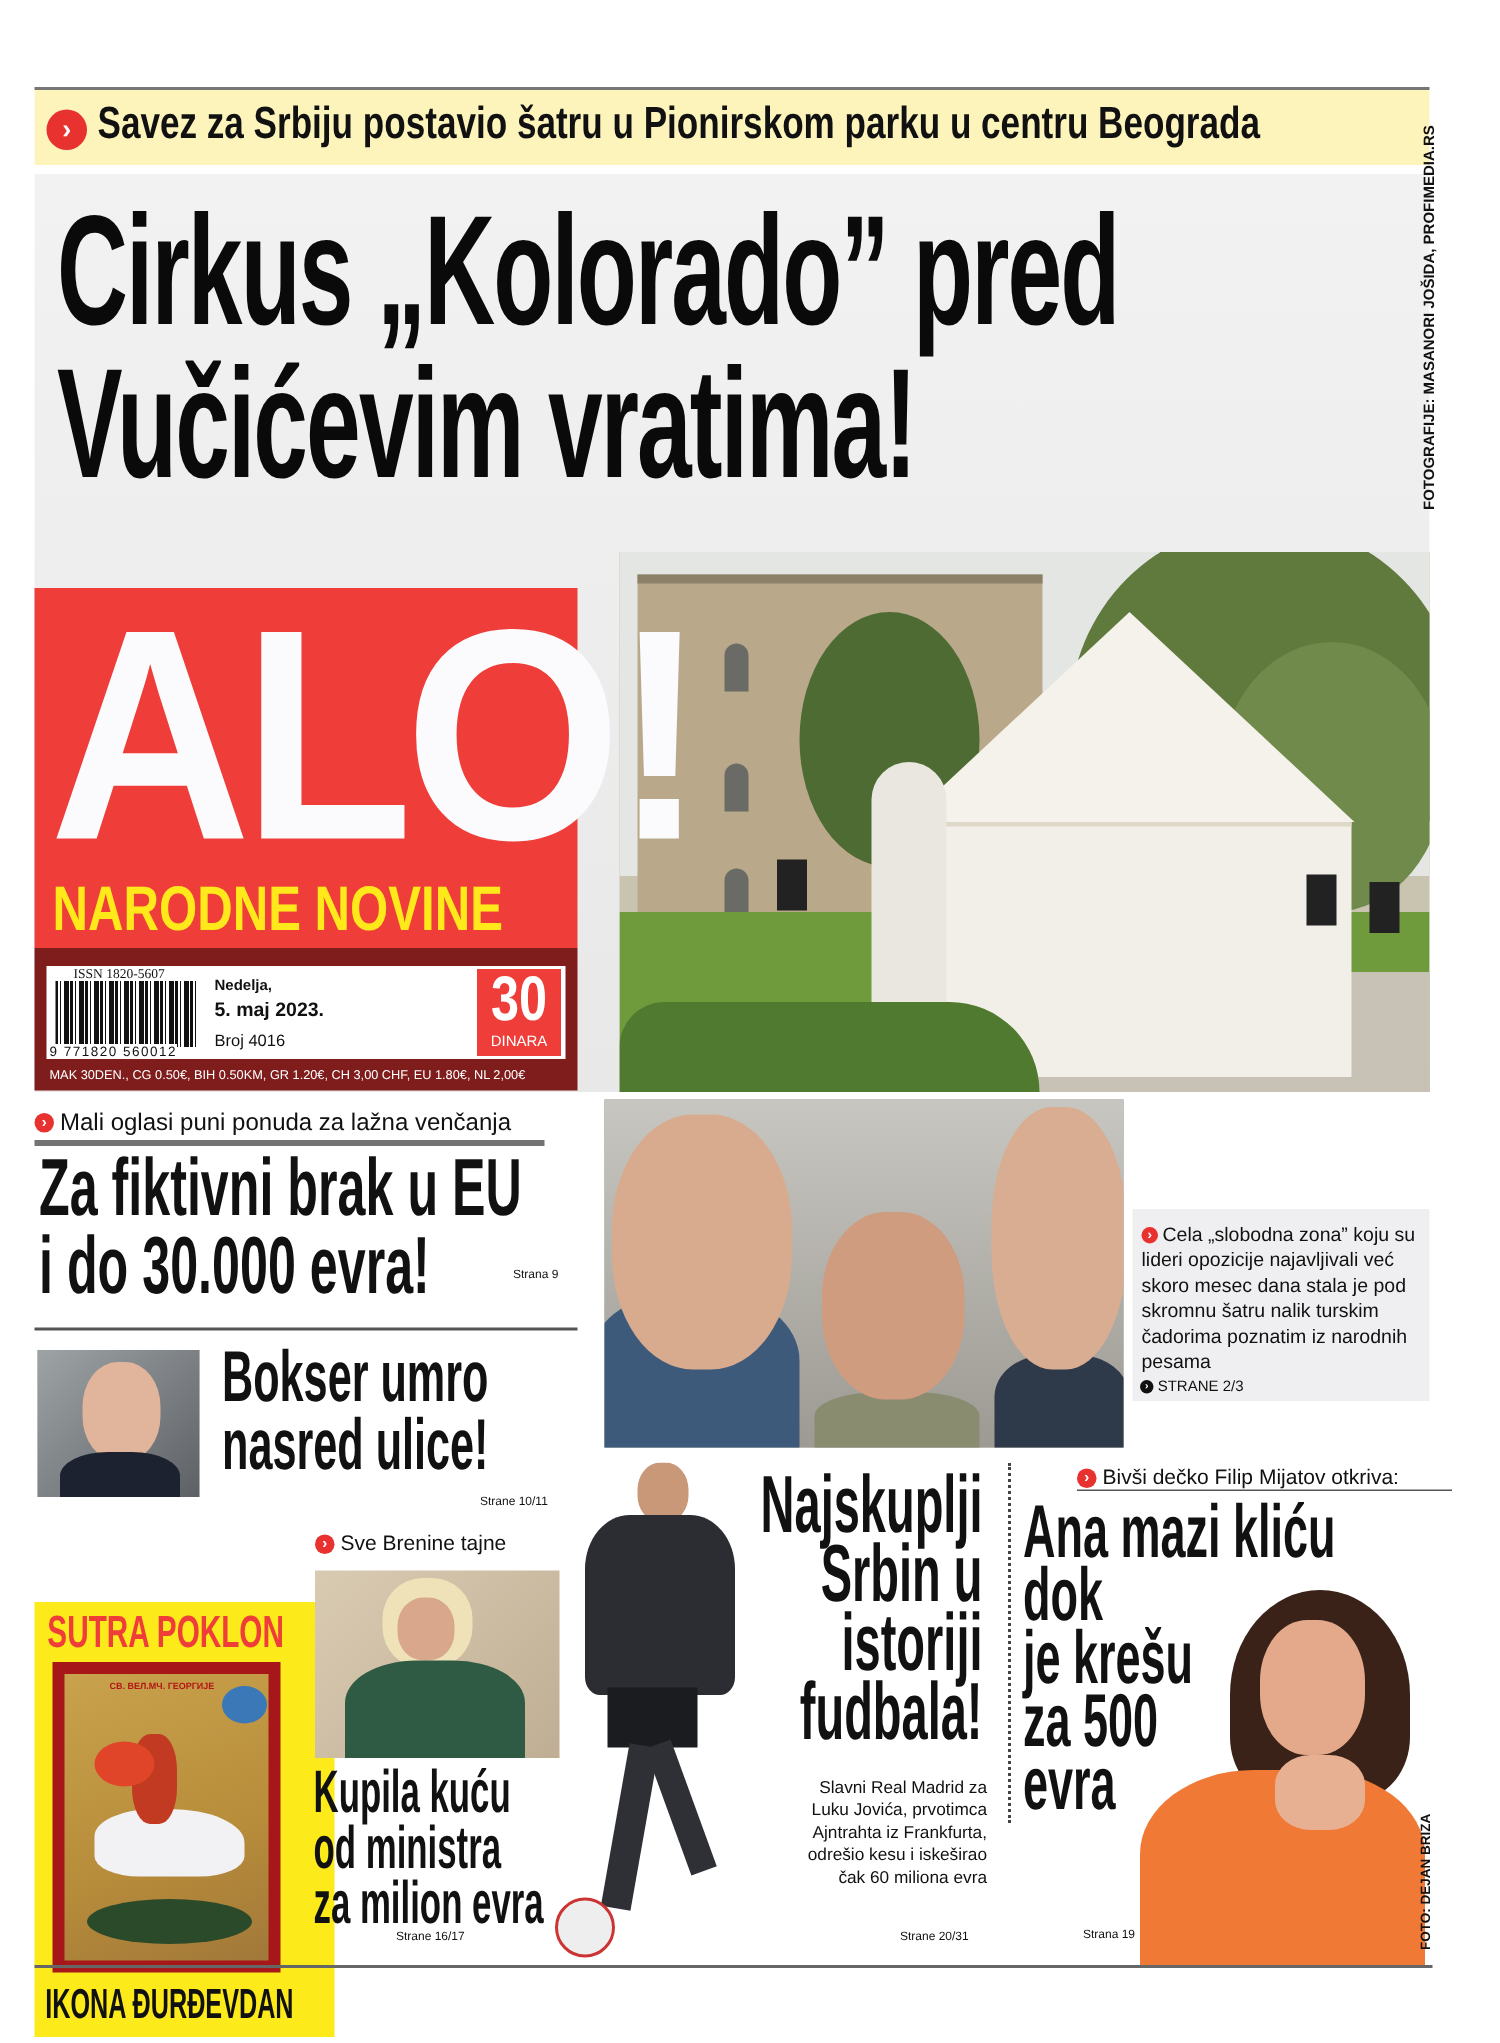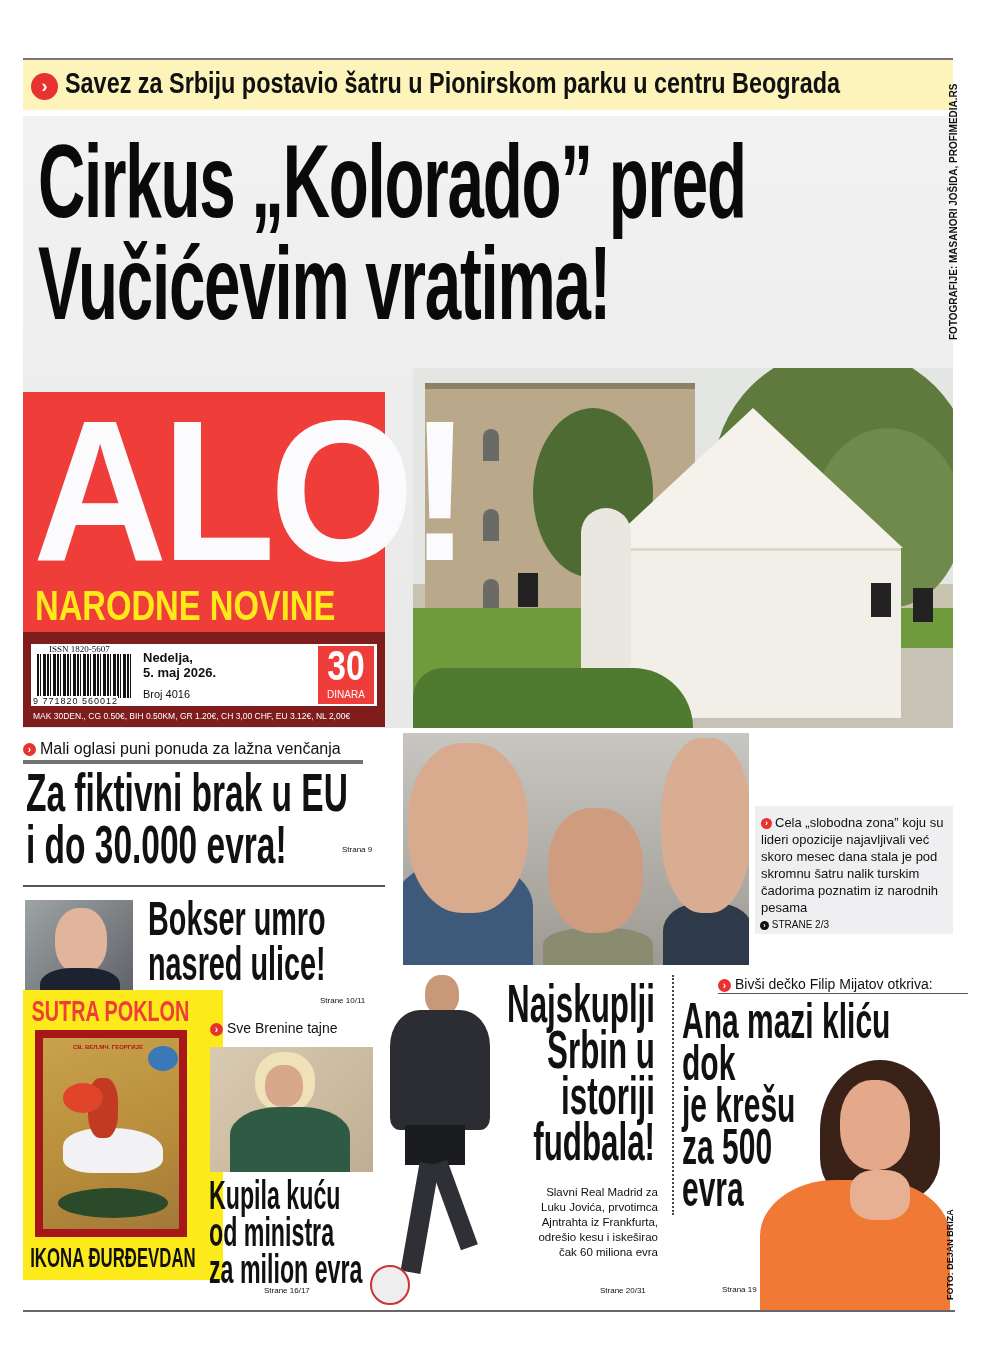--- a/index.html
+++ b/index.html
@@ -35,21 +35,21 @@
   
   #logo { left: 23px; top: 392px; width: 362px; height: 240px; background: #ef3e3a; }
   #logo .alo { position:absolute; left: 10px; top: 14px; font-size: 200px; line-height: 170px; color: #fbfbfd; font-weight: 700; transform: scaleX(0.93); transform-origin: left top; letter-spacing: -6px; }
   #logo .sub { position:absolute; left: 12px; top: 192px; font-size: 42px; line-height: 44px; color: #ffe91b; font-weight: 700; transform: scaleX(0.78); transform-origin: left top; white-space: nowrap; }
   #info-box { left: 23px; top: 632px; width: 362px; height: 95px; background: #7f1d1d; padding-left: 24px; }
   #info-inner { position:absolute; left: 8px; top: 12px; width: 346px; height: 62px; background: #fff; }
   .barcode { position:absolute; left: 6px; top: 10px; width: 94px; height: 44px;
     background: repeating-linear-gradient(90deg,#111 0 2px,#fff 2px 3px,#111 3px 4px,#fff 4px 6px,#111 6px 9px,#fff 9px 10px); }
   #issn { position:absolute; left: 18px; top: 0px; font-family: "Liberation Serif", serif; font-size: 9px; }
   #ean { position:absolute; left: 2px; top: 52px; font-size: 9px; background:#fff; letter-spacing: 1px; }
-  #date-day { position:absolute; left: 112px; top: 6px; font-size: 13px; font-weight: 700; line-height: 15px; }
+  #date-day { position:absolute; left: 112px; top: 6px; font-size: 10px; font-weight: 700; line-height: 15px; }
   #date-date { position:absolute; left: 112px; top: 21px; font-size: 13px; font-weight: 700; line-height: 15px; }
   #issue { position:absolute; left: 112px; top: 44px; font-size: 11px; }
   #price-box { position:absolute; left: 287px; top: 2px; width: 56px; height: 58px; background: #ef3e3a; color: #fff; text-align:center; }
   #price-num { position:absolute; left: 2px; top: -2px; width: 52px; font-size: 42px; font-weight: 700; line-height: 44px; transform: scaleX(0.8); transform-origin: center top; }
   #price-cur { position:absolute; left: 0; top: 43px; width: 56px; font-size: 10px; }
   #prices { position:absolute; left: 10px; top: 79px; font-size: 8.5px; color: #fff; white-space: nowrap; }
 
   
   #story-fiktivni-kicker { left: 23px; top: 740px; width: 340px; font-size: 16px; border-bottom: 4px solid #737373; padding-bottom: 2px; white-space: nowrap; }
   .kicker .arrow { width: 13px; height: 13px; line-height: 13px; font-size: 10px; margin-right: 4px; }
@@ -66,21 +66,21 @@
   #opp-caption .arrow { width: 11px; height: 11px; line-height: 11px; font-size: 9px; margin-right: 3px; }
   #opp-pages { position:absolute; left: 6px; top: 138px; font-size: 10px; white-space: nowrap; }
   #opp-pages .arrow { width: 9px; height: 9px; line-height: 9px; font-size: 7px; background:#111; }
 
   
   #boxer-photo { left: 25px; top: 900px; width: 108px; height: 98px; background: #8a8f94; overflow:hidden; }
   #boxer-title { left: 148px; top: 896px; width: 390px; font-size: 48px; line-height: 45px; font-weight: 700; transform: scaleX(0.6); transform-origin: left top; }
   #boxer-page { left: 320px; top: 996px; font-size: 8px; }
 
   
-  #gift { left: 23px; top: 990px; width: 200px; height: 290px; background: #fdea1b; }
+  #gift { left: 23px; top: 1068px; width: 200px; height: 290px; background: #fdea1b; }
   #gift-top { position:absolute; left: 0; top: 4px; width: 260px; font-size: 30px; font-weight: 700; color: #ef3e3a; transform: scaleX(0.66); transform-origin: left top; white-space: nowrap; padding-left: 13px; }
   #gift-icon { position:absolute; left: 12px; top: 40px; width: 152px; height: 207px; background: #a7171a; }
   #gift-icon-inner { position:absolute; left: 8px; top: 8px; width: 136px; height: 191px; background: linear-gradient(160deg,#c9a24d 0%,#b78c3a 60%,#a2783a 100%); overflow: hidden; }
   #gift-saint-title { position:absolute; left: 30px; top: 6px; font-size: 6px; color: #b31616; font-weight: 700; }
   #gift-bottom { position:absolute; left: 0; top: 252px; width: 260px; font-size: 28px; font-weight: 700; color: #111; transform: scaleX(0.6); transform-origin: left top; white-space: nowrap; padding-left: 12px; }
 
   
   #brena-kicker { left: 210px; top: 1020px; width: 146px; font-size: 14px; border-bottom: 1px solid #555; padding-bottom: 12px; white-space: nowrap; }
   #brena-photo { left: 210px; top: 1047px; width: 163px; height: 125px; background: linear-gradient(135deg,#d9cbb2 0%,#bfae94 100%); overflow:hidden; }
   #brena-title { left: 209px; top: 1177px; width: 290px; font-size: 40px; line-height: 37px; font-weight: 700; transform: scaleX(0.58); transform-origin: left top; }
@@ -144,28 +144,28 @@
 <div id="logo" class="abs">
   <div class="alo">ALO!</div>
   <div class="sub">NARODNE NOVINE</div>
 </div>
 <div id="info-box" class="abs">
   <div id="info-inner">
     <div class="barcode"></div>
     <div id="issn">ISSN 1820-5607</div>
     <div id="ean">9 771820 560012</div>
     <div id="date-day">Nedelja,</div>
-    <div id="date-date">5. maj 2026.</div>
+    <div id="date-date">5. maj 2023.</div>
     <div id="issue">Broj 4016</div>
     <div id="price-box">
       <div id="price-num">30</div>
       <div id="price-cur">DINARA</div>
     </div>
   </div>
-  <div id="prices">MAK 30DEN., CG 0.50€, BIH 0.50KM, GR 1.20€, CH 3,00 CHF, EU 3.12€, NL 2,00€</div>
+  <div id="prices">MAK 30DEN., CG 0.50€, BIH 0.50KM, GR 1.20€, CH 3,00 CHF, EU 1.80€, NL 2,00€</div>
 </div>
 
 <div id="story-fiktivni-kicker" class="abs kicker">
   <span class="arrow">›</span><span>Mali oglasi puni ponuda za lažna venčanja</span>
 </div>
 <div id="story-fiktivni-title" class="abs">
   <div>Za fiktivni brak u EU</div>
   <div>i do 30.000 evra!</div>
 </div>
 <div id="story-fiktivni-page" class="abs">Strana 9</div>

